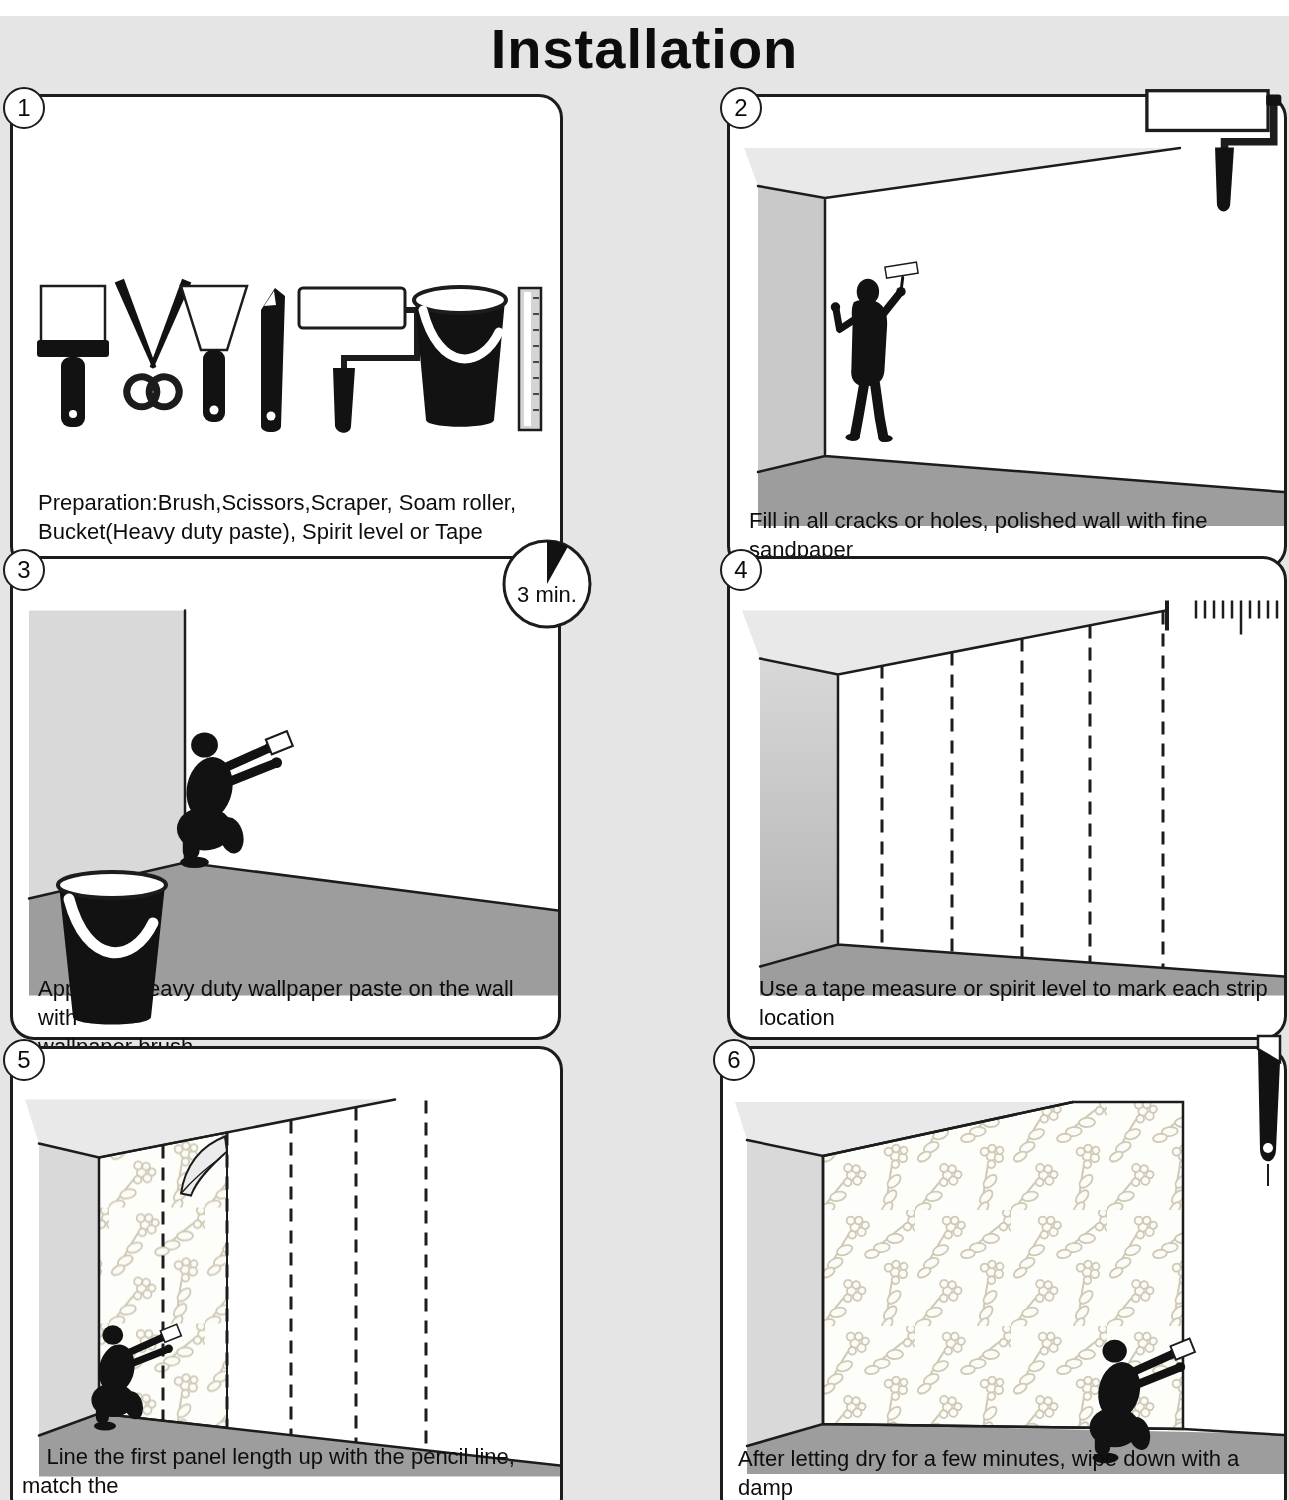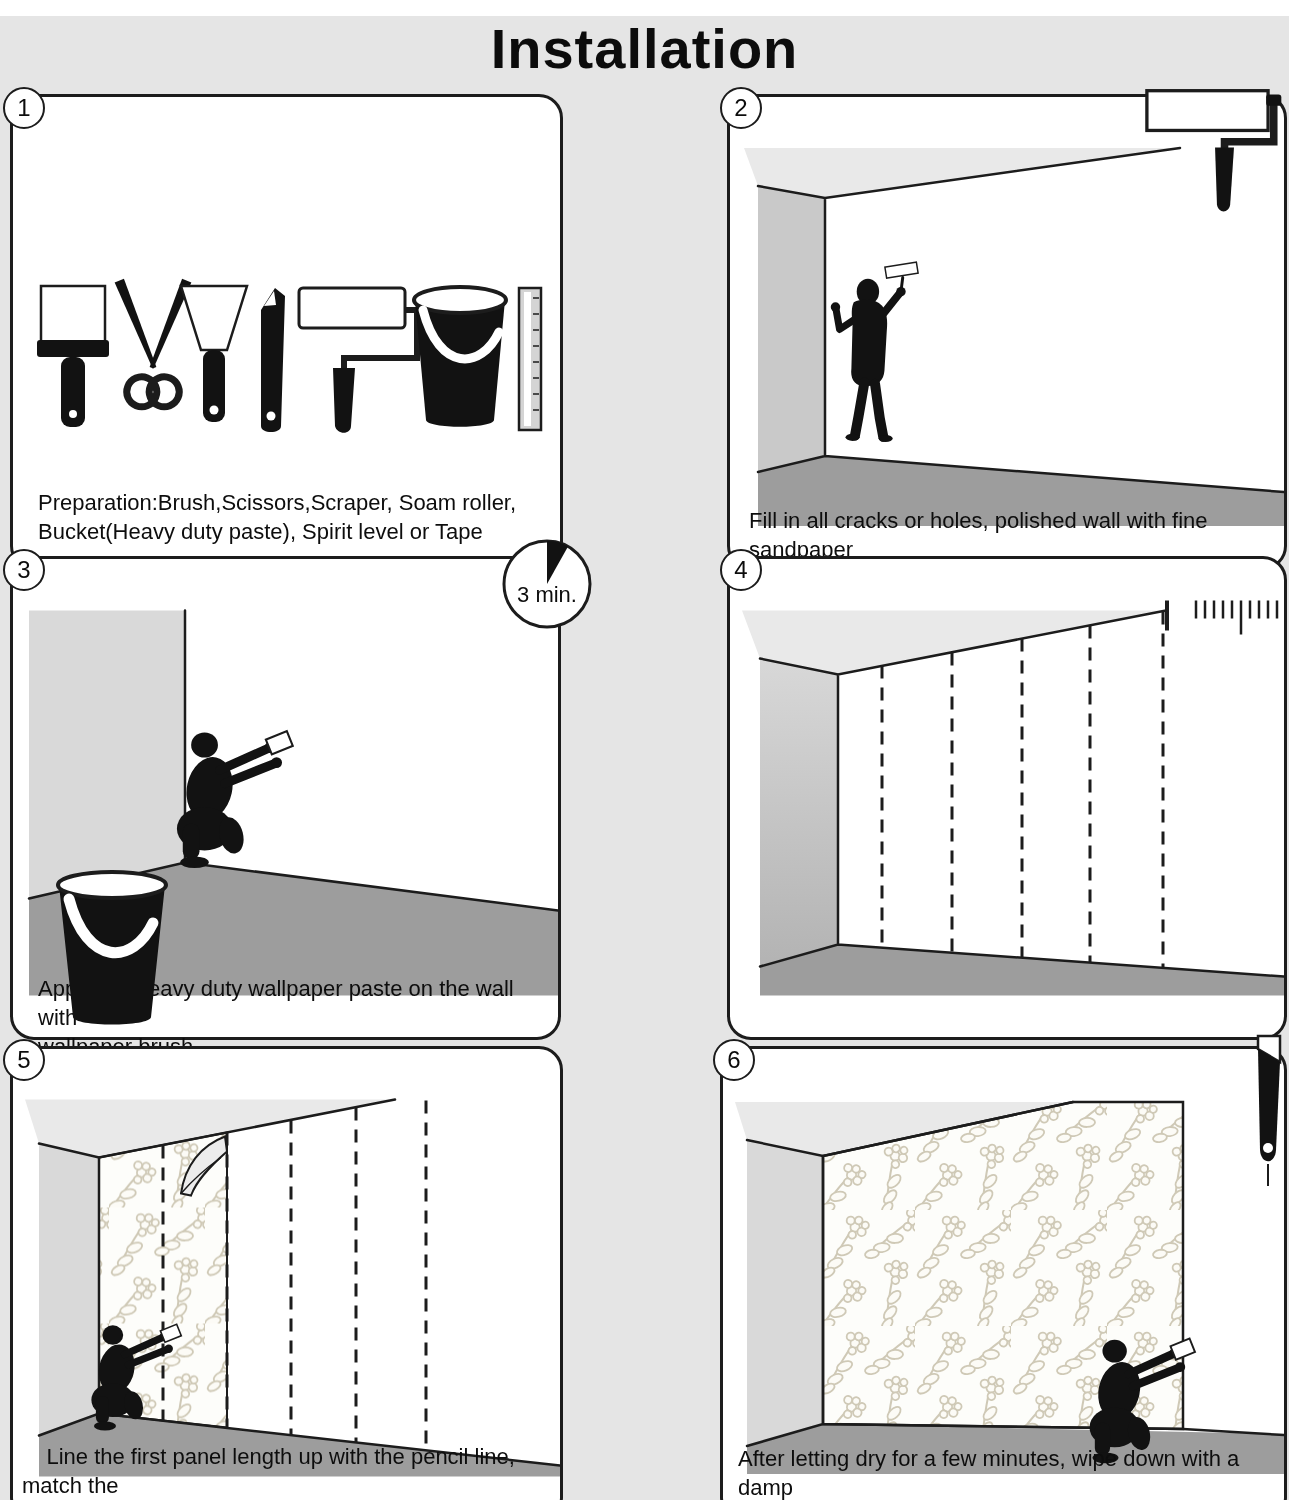--- a/index.html
+++ b/index.html
@@ -221,20 +221,21 @@
           <line x1="502" y1="0" x2="502" y2="18"></line>
             <line x1="511" y1="0" x2="511" y2="34"></line>
           <line x1="520" y1="0" x2="520" y2="18"></line>
             <line x1="529" y1="0" x2="529" y2="18"></line>
           <line x1="538" y1="0" x2="538" y2="18"></line>
             <line x1="547" y1="0" x2="547" y2="18"></line>
         </g>
       </svg>
     </div>
     <div class="badge">4</div>
+    <figcaption class="caption" style="left:32px;top:418px;width:520px;">Use a tape measure or spirit level to mark each strip location</figcaption>
   </figure>
 
   <figure class="panel" style="left:10px;top:1030px;width:547px;height:470px;margin:0;">
     <div class="panel-box">
       <svg viewBox="0 0 547 385">
         <polygon class="ceil" points="12,8 382,8 86,66 26,52"></polygon>
         <polygon class="sideL" points="26,52 86,66 86,322 26,344"></polygon>
         <polygon class="floor" points="26,344 86,322 547,374 547,385 26,385"></polygon>
         <polygon points="86,66 214,41 214,336 86,322" fill="url(#wallpaper)" stroke="var(--ink)" stroke-width="2"></polygon>
         <path class="ln" d="M26,52 L86,66 L382,8 M86,66 L86,322 M26,344 L86,322 L547,374"></path>

